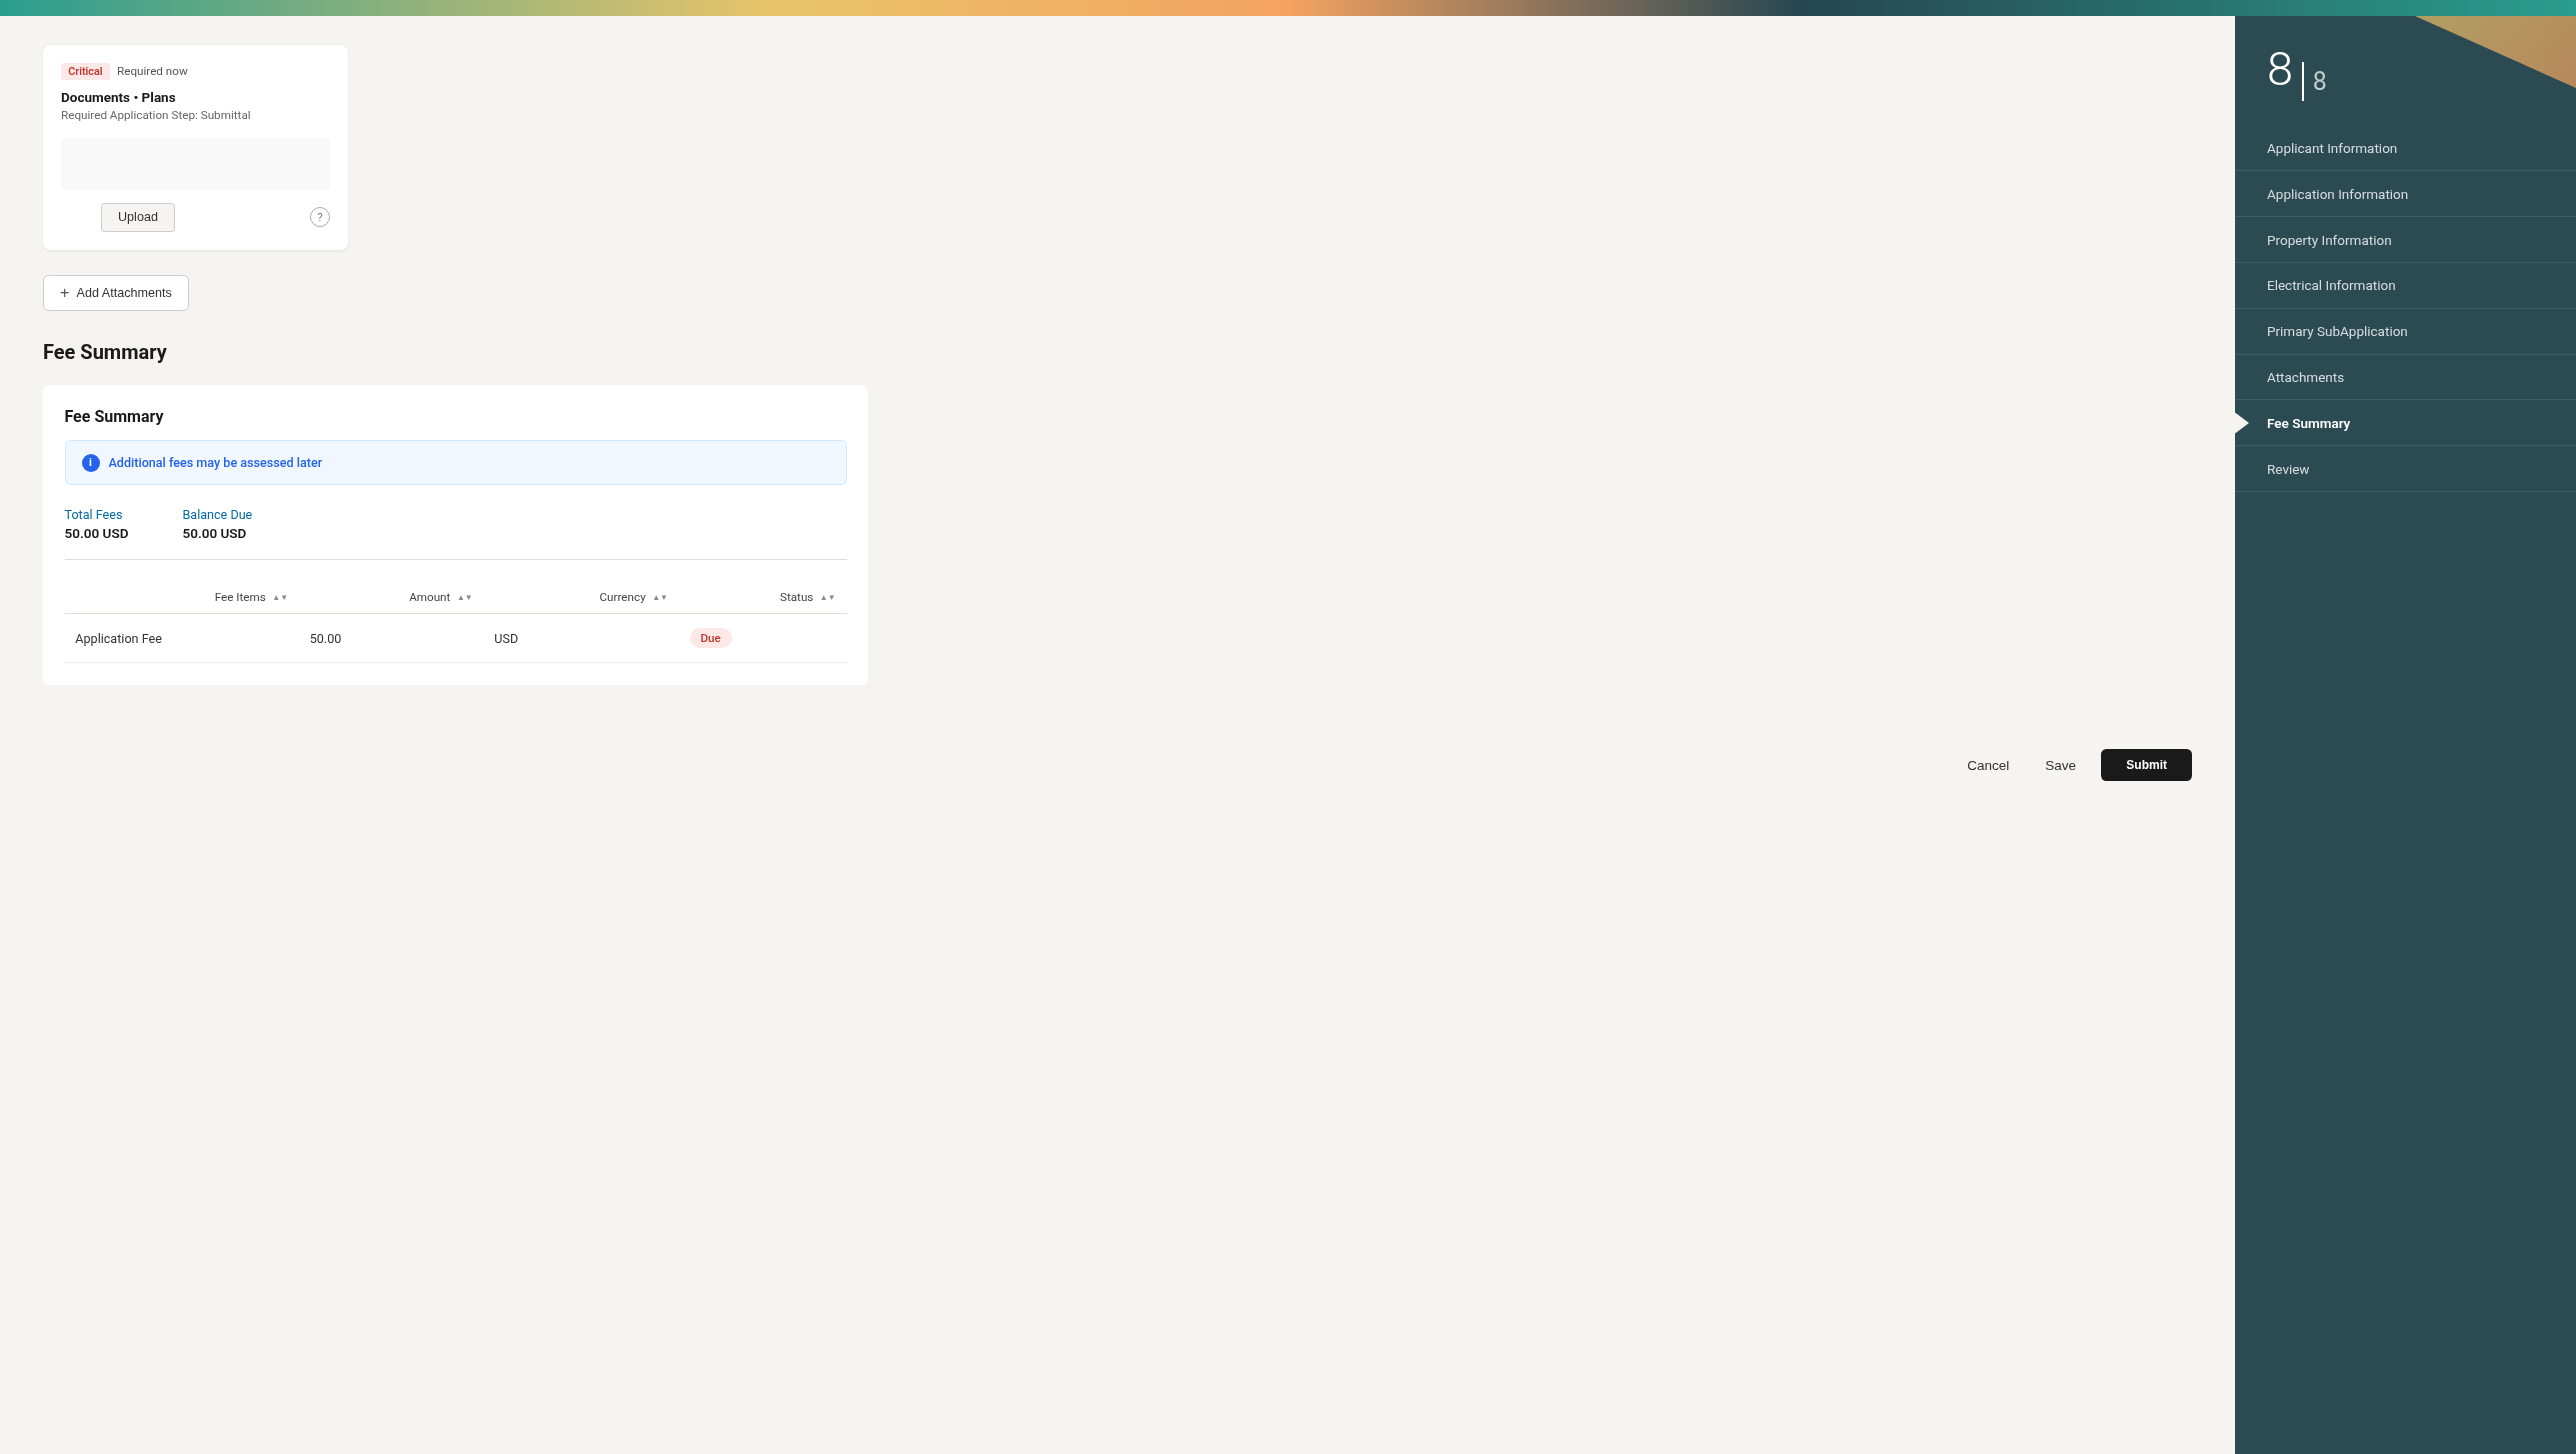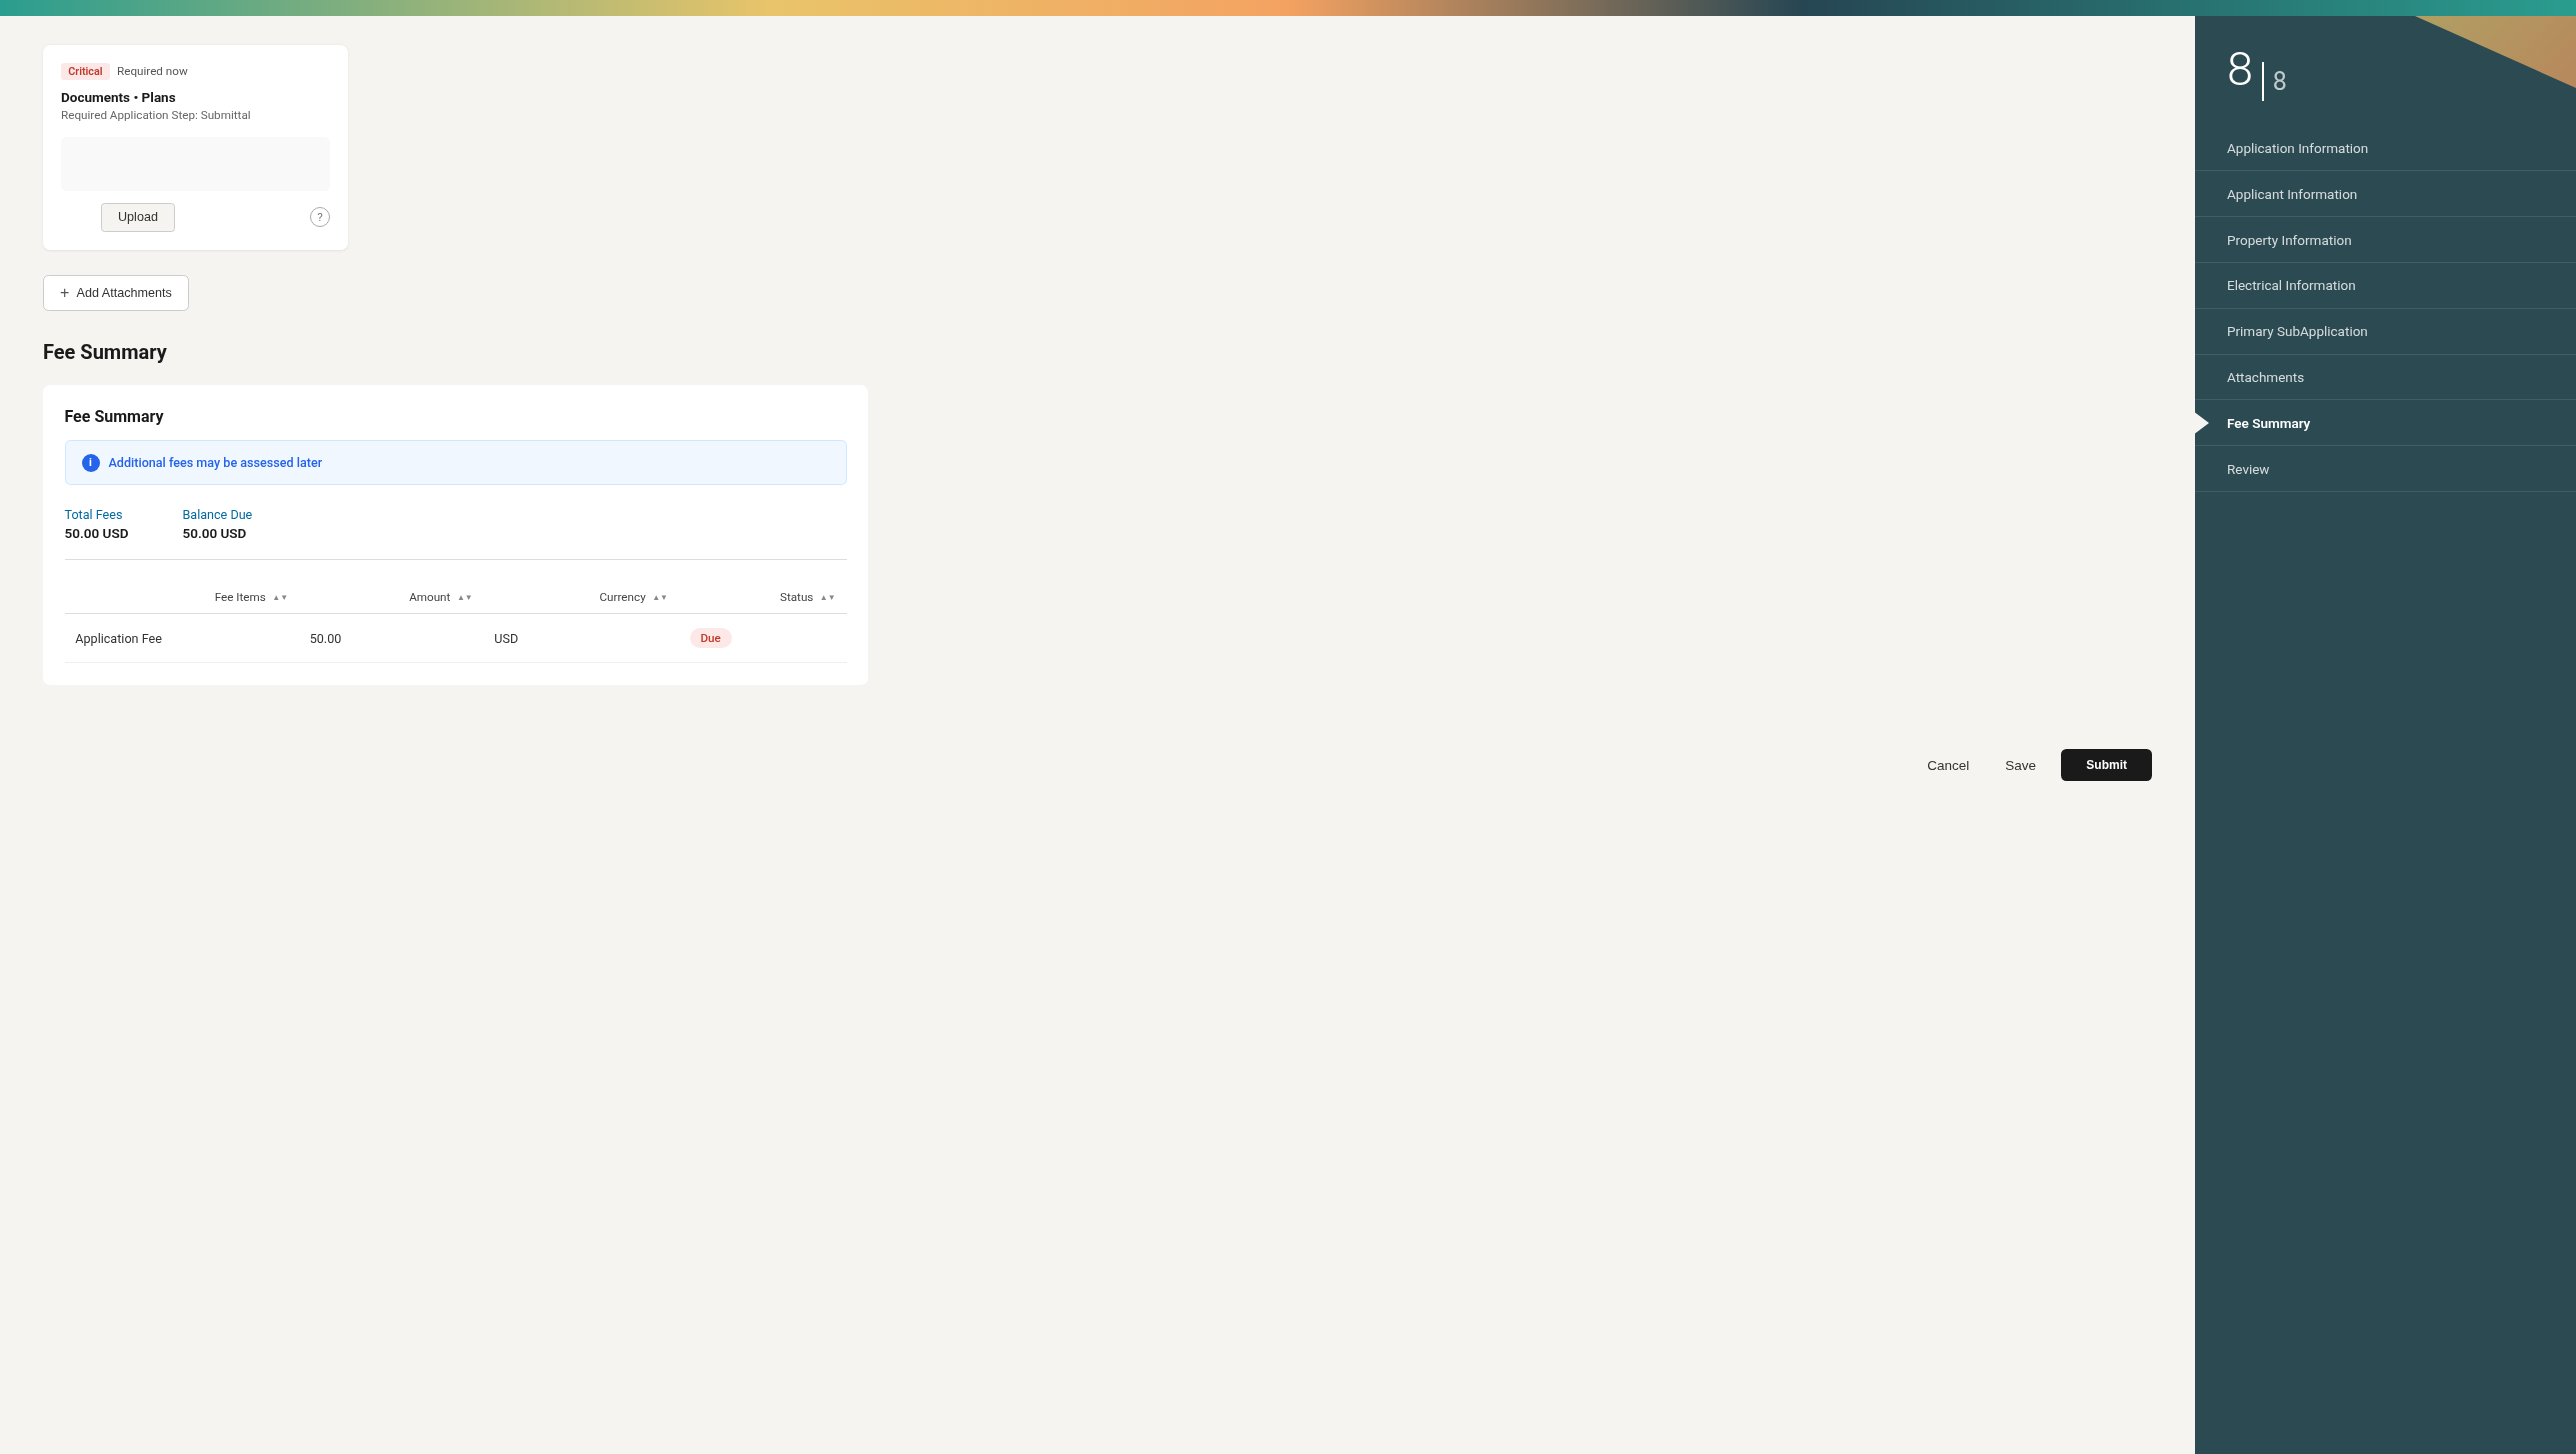--- a/index.html
+++ b/index.html
@@ -260,21 +260,21 @@
       border: none;
       border-radius: 5.4px;
       padding: 9px 25px;
       font-size: 12px;
       font-weight: 600;
       cursor: pointer;
     }
 
     
     .sidebar {
-      width: 381px;
+      width: 341px;
       background: #2c4a52;
       display: flex;
       flex-direction: column;
       position: relative;
       overflow-y: auto;
     }
 
     .sidebar-top-decoration {
       position: absolute;
       top: 0;
@@ -458,24 +458,24 @@
 
     <div class="step-counter">
       <span class="step-number-large">8</span>
       <span class="step-divider"></span>
       <span class="step-total">8</span>
     </div>
 
     <nav class="nav-items" id="sidebar-nav">
 
     <div class="nav-item">
+          <span>Applicant Information</span>
+        </div>
+        <div class="nav-item">
           <span>Application Information</span>
-        </div>
-        <div class="nav-item">
-          <span>Applicant Information</span>
         </div>
         <div class="nav-item">
           <span>Property Information</span>
         </div>
         <div class="nav-item">
           <span>Electrical Information</span>
         </div>
         <div class="nav-item">
           <span>Primary SubApplication</span>
         </div>

